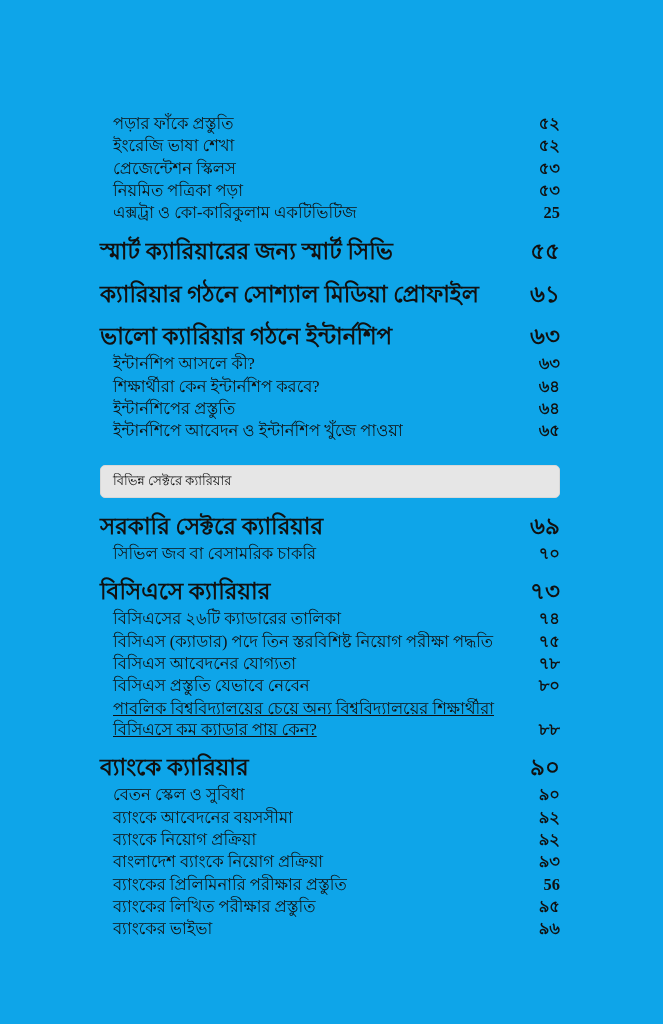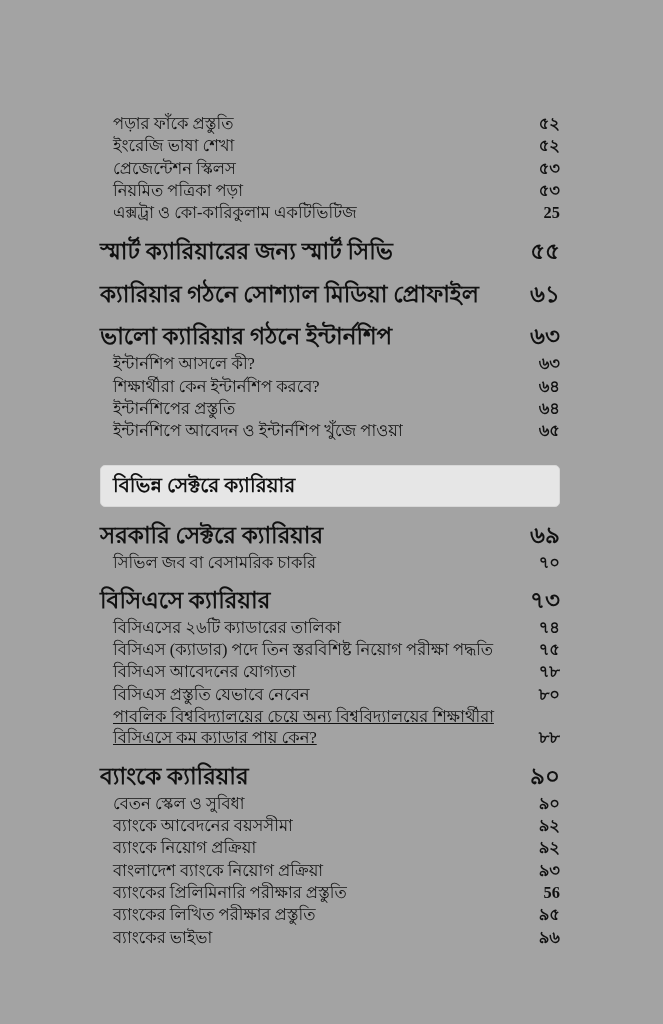--- a/index.html
+++ b/index.html
@@ -14,21 +14,21 @@
     color: #111111;
     overflow: hidden;
     position: relative;
   }
   #toc-page {
     position: absolute;
     left: 0;
     top: 0;
     width: 663px;
     height: 1024px;
-    background: #a3a3a3;
+    background: #0ea5e9;
   }
   .toc-body {
     position: absolute;
     left: 100px;
     top: 113px;
     width: 460px;
   }
 
   .toc-row {
     display: flex;
@@ -83,22 +83,22 @@
     width: 460px;
     margin-left: 0px;
     margin-top: 23px;
     margin-bottom: 14px;
     background: #e6e6e6;
     border: 1px solid #d8d8d8;
     border-radius: 5px;
     padding: 7px 12px 9px 12px;
   }
   .section-banner .banner-title {
-    font-size: 20px;
-    font-weight: bold;
+    font-size: 13px;
+    font-weight: normal;
     color: #111111;
     line-height: 1.2;
   }
 </style>
 </head>
 <body>
 
 <div id="toc-page">
   <div class="toc-body">
       <div class="toc-row lvl-sub">

